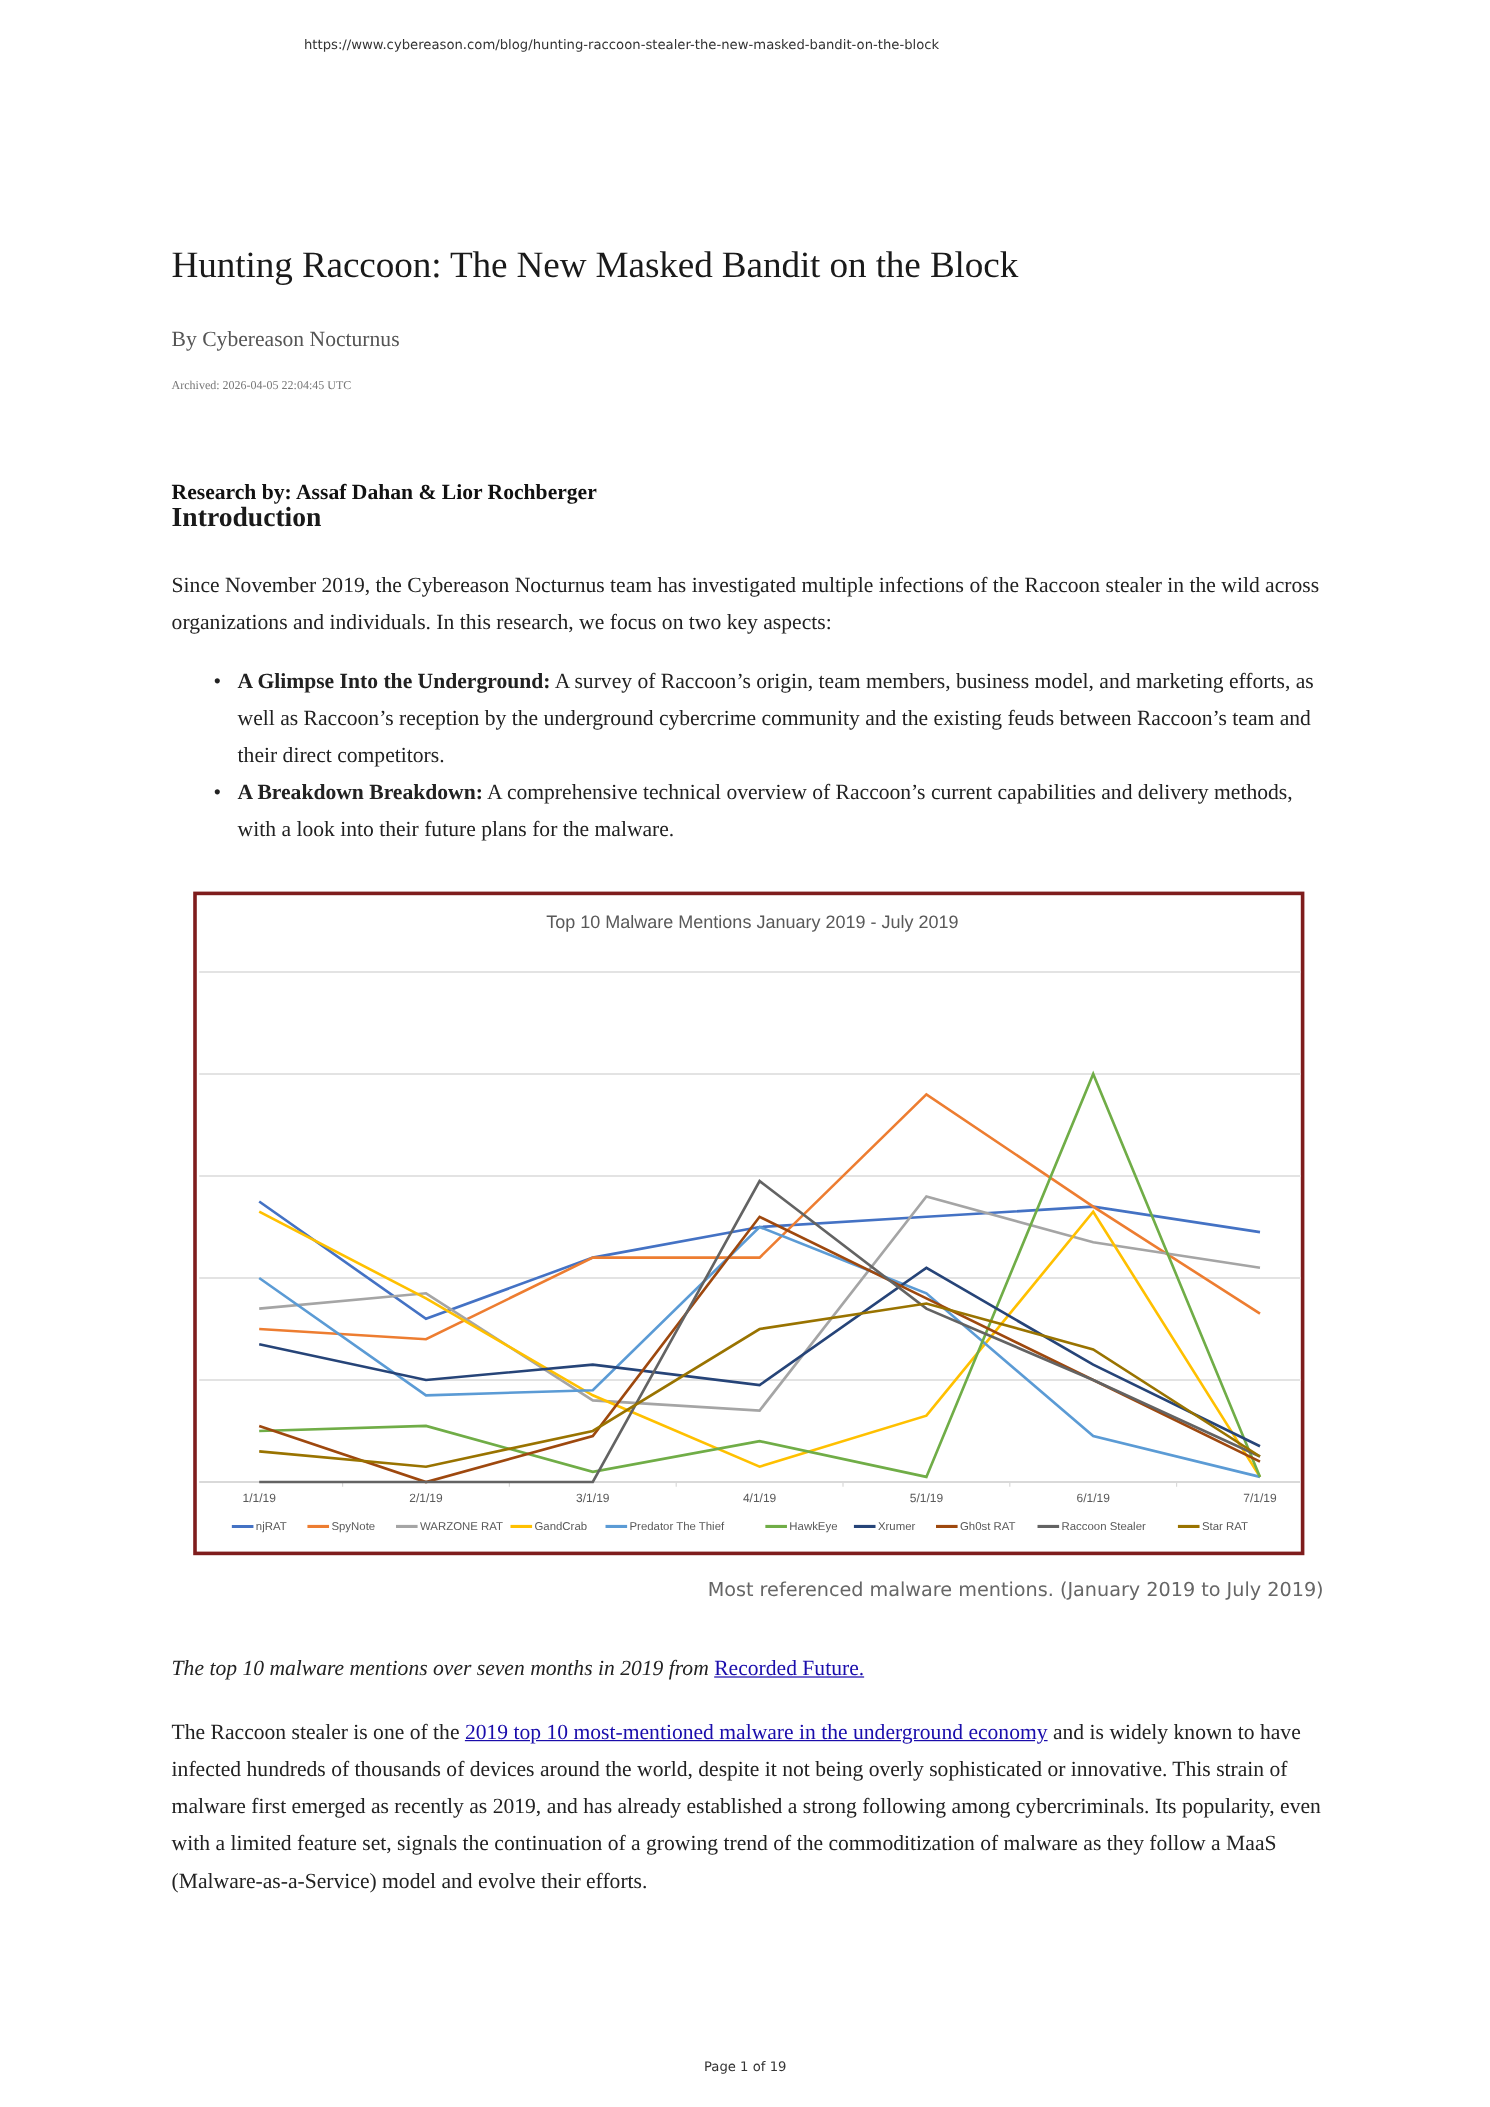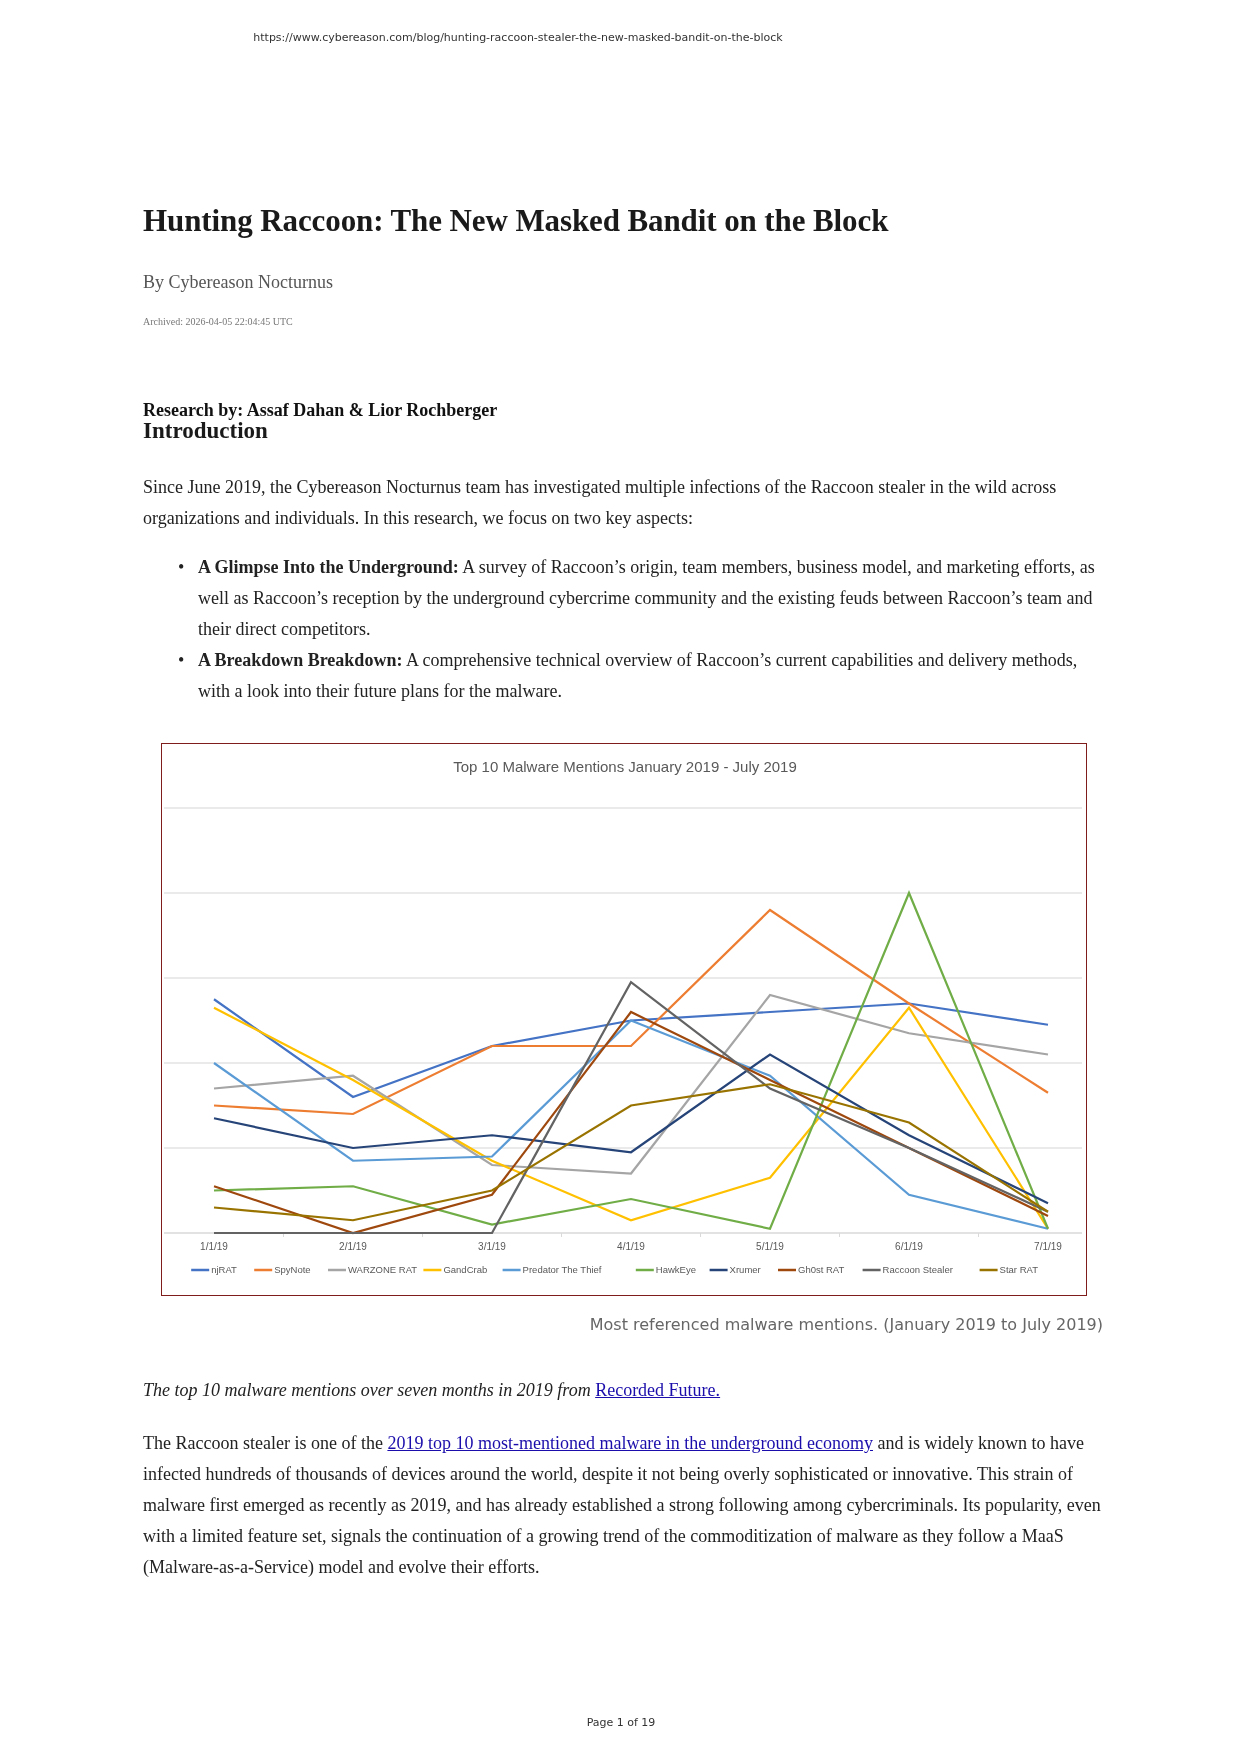--- a/index.html
+++ b/index.html
@@ -1,49 +1,49 @@
 <!DOCTYPE html>
 <html><head>
 <meta charset="utf-8">
 <style>
   html, body { margin: 0; padding: 0; background: #ffffff; }
   body { width: 1242px; height: 1756px; position: relative; overflow: hidden; font-family: "Liberation Serif", serif; color: #222; }
   .url { position: absolute; top: 31px; left: 0; width: 1036px; text-align: center; font-family: "DejaVu Sans", sans-serif; font-size: 11px; color: #333; }
   .content { position: absolute; left: 143px; top: 0; width: 960px; }
-  h1 { position: absolute; top: 203px; margin: 0; font-size: 31px; font-weight: bold; color: #1a1a1a; white-space: nowrap; letter-spacing: -0.1px; }
+  h1 { position: absolute; top: 203px; margin: 0; font-size: 31px; font-weight: normal; color: #1a1a1a; white-space: nowrap; letter-spacing: -0.1px; }
   .byline { position: absolute; top: 272px; font-size: 18px; color: #555; }
   .archived { position: absolute; top: 316px; font-size: 10px; color: #777; }
   .research { position: absolute; top: 364px; font-size: 18px; font-weight: bold; color: #111; margin-top: 36px; }
   h2 { position: absolute; top: 418px; margin: 0; font-size: 23px; font-weight: bold; color: #1a1a1a; }
   .para { position: absolute; font-size: 18px; line-height: 31px; color: #222; width: 960px; }
   .p1 { top: 472px; }
   ul.aspects { position: absolute; top: 552px; margin: 0; padding: 0 0 0 55px; list-style: none; width: 905px; font-size: 18px; line-height: 31px; color: #222; }
   ul.aspects li { position: relative; }
   ul.aspects li .bullet { position: absolute; left: -20px; top: 0; }
-  .chart-wrap { position: absolute; top: 743px; left: 18px; width: 926px; height: 553px; border: 1px solid #7f1d1d; box-sizing: border-box; background: #fff; }
+  .chart-wrap { position: absolute; top: 743px; left: 18px; width: 926px; height: 553px; border: 3px solid #7f1d1d; box-sizing: border-box; background: #fff; }
   .chart-title { position: absolute; top: 12px; left: 0; width: 926px; text-align: center; font-family: "Liberation Sans", sans-serif; font-size: 15px; color: #595959; line-height: 21px; }
   svg.chart { position: absolute; top: 0; left: 0; }
   .fig-caption { position: absolute; top: 1315px; left: 0; width: 960px; text-align: right; font-family: "DejaVu Sans", sans-serif; font-size: 16px; color: #666; }
   .italic-cap { position: absolute; top: 1380px; font-size: 18px; font-style: italic; color: #222; }
   a.link { color: #1a0dab; text-decoration: underline; font-style: normal; }
   .p2 { top: 1428px; }
   .footer { position: absolute; top: 1716px; left: 0; width: 1242px; text-align: center; font-family: "DejaVu Sans", sans-serif; font-size: 11px; color: #333; }
 </style>
 </head>
 <body>
 
 <div class="url">https://www.cybereason.com/blog/hunting-raccoon-stealer-the-new-masked-bandit-on-the-block</div>
 
 <div class="content">
   <h1>Hunting Raccoon: The New Masked Bandit on the Block</h1>
   <div class="byline">By Cybereason Nocturnus</div>
   <div class="archived">Archived: 2026-04-05 22:04:45 UTC</div>
   <div class="research">Research by: Assaf Dahan &amp; Lior Rochberger</div>
   <h2>Introduction</h2>
-  <div class="para p1">Since June 2019, the Cybereason Nocturnus team has investigated multiple infections of the Raccoon stealer in the wild across organizations and individuals. In this research, we focus on two key aspects:</div>
+  <div class="para p1">Since November 2019, the Cybereason Nocturnus team has investigated multiple infections of the Raccoon stealer in the wild across organizations and individuals. In this research, we focus on two key aspects:</div>
 
   <ul class="aspects">
     <li>
       <span class="bullet">•</span>
       <b>A Glimpse Into the Underground:</b><span> A survey of Raccoon’s origin, team members, business model, and marketing efforts, as well as Raccoon’s reception by the underground cybercrime community and the existing feuds between Raccoon’s team and their direct competitors.</span>
     </li>
     <li>
       <span class="bullet">•</span>
       <b>A Breakdown Breakdown:</b><span> A comprehensive technical overview of Raccoon’s current capabilities and delivery methods, with a look into their future plans for the malware.</span>
     </li>

